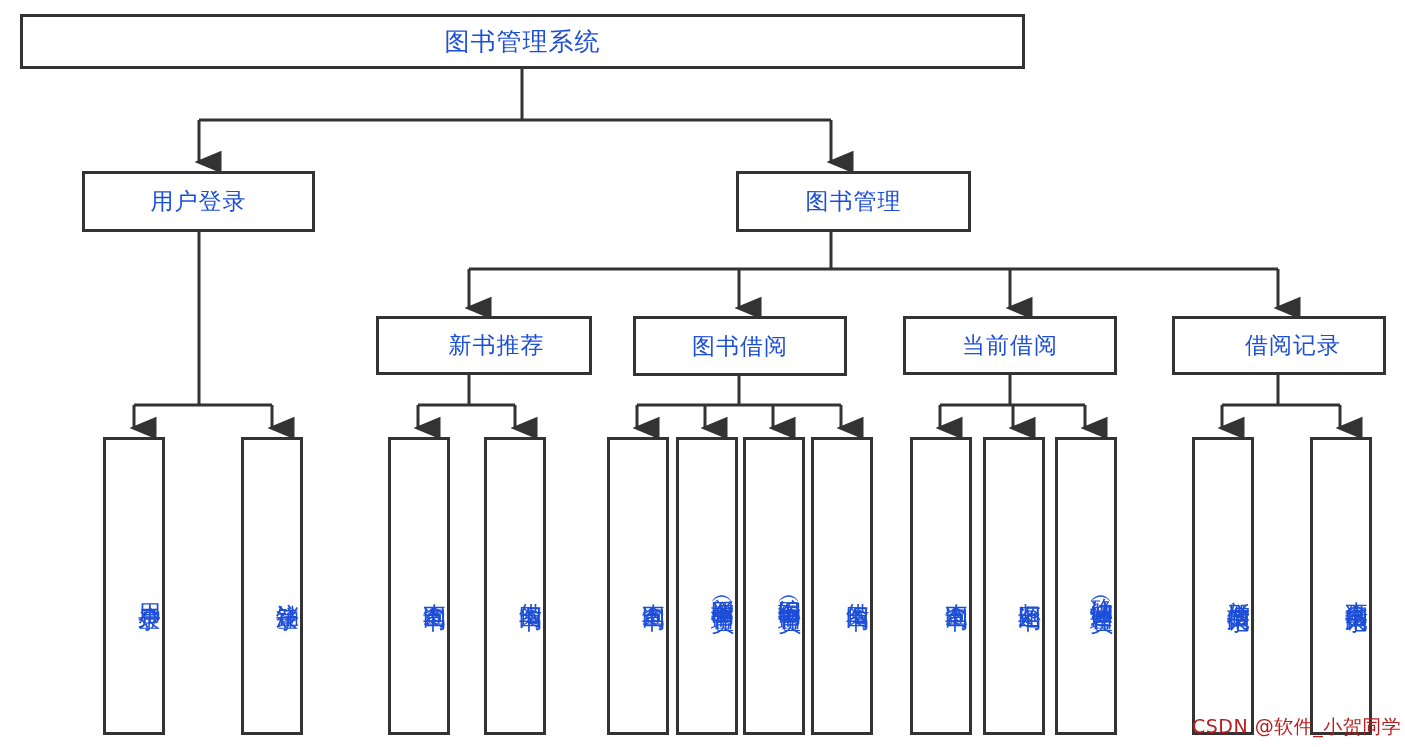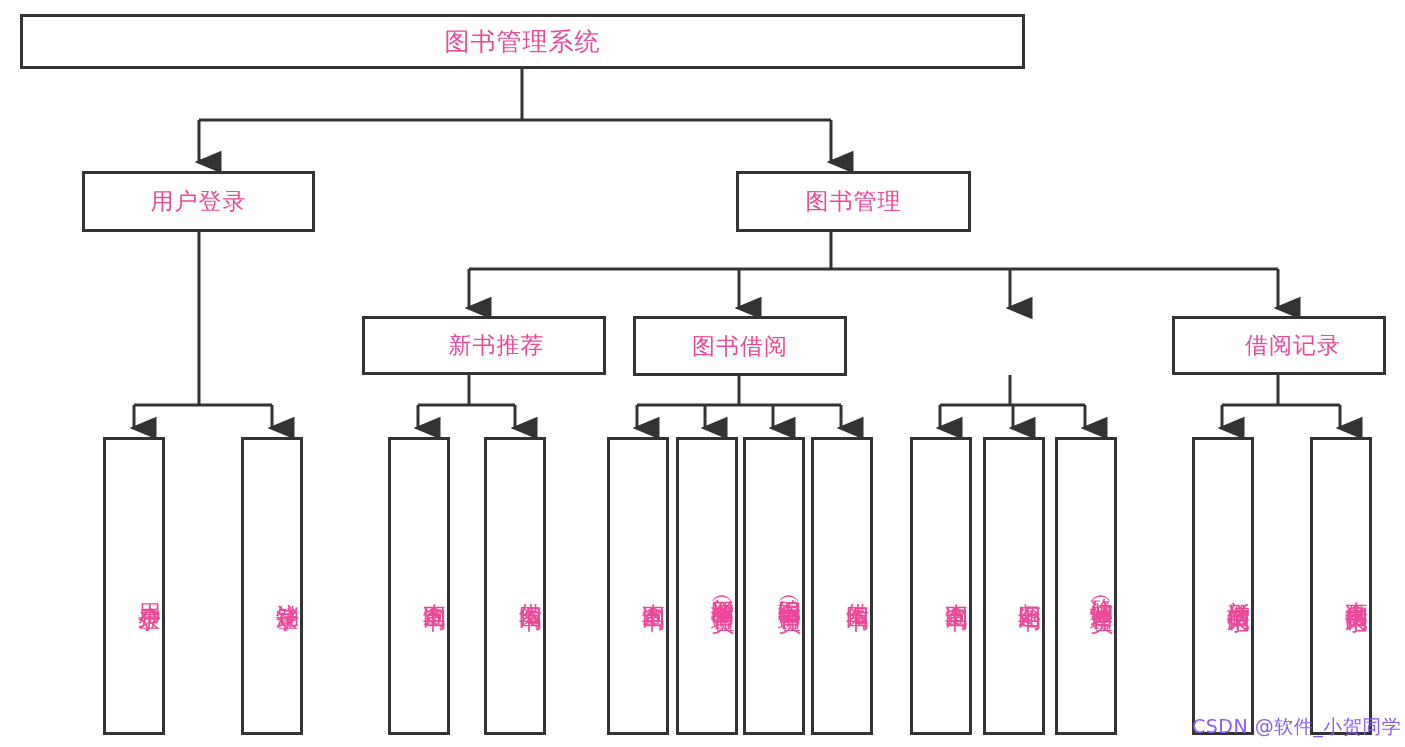--- a/index.html
+++ b/index.html
@@ -27,21 +27,21 @@
     pointer-events: none;
   }
   .node {
     position: absolute;
     box-sizing: border-box;
     border: 3px solid #333333;
     background: #ffffff;
     display: flex;
     align-items: center;
     justify-content: center;
-    color: #ec4899;
+    color: #1d4ed8;
   }
   .node.horiz {
     font-size: 23px;
     letter-spacing: 1px;
   }
   .node.vert {
     writing-mode: vertical-rl;
     text-orientation: upright;
     font-size: 23px;
     letter-spacing: 2px;
@@ -131,22 +131,23 @@
       <path d="M 1222 405 L 1222 428" marker-end="url(#arrow)"></path>
       <path d="M 1340 405 L 1340 428" marker-end="url(#arrow)"></path>
     </g>
   </svg>
 
   <div class="node horiz" id="title-node" style="left: 20px; top: 14px; width: 1005px; height: 55px;">图书管理系统</div>
 
   <div class="node horiz" style="left: 82px; top: 171px; width: 233px; height: 61px;">用户登录</div>
   <div class="node horiz" style="left: 711px; top: 171px; width: 235px; height: 61px; margin-left: 25px;">图书管理</div>
 
-  <div class="node horiz" style="left: 362px; top: 316px; width: 244px; height: 59px; padding-left: 25px;">新书推荐</div>
+  <div class="node horiz" style="left: 376px; top: 316px; width: 216px; height: 59px; padding-left: 25px;">新书推荐</div>
   <div class="node horiz" style="left: 633px; top: 316px; width: 214px; height: 60px;">图书借阅</div>
+  <div class="node horiz" style="left: 903px; top: 316px; width: 214px; height: 59px;">当前借阅</div>
   <div class="node horiz" style="left: 1172px; top: 316px; width: 214px; height: 59px; padding-left: 28px;">借阅记录</div>
 
   <div class="node vert" style="left: 103px; top: 437px; width: 62px; height: 298px;">
     <span class="vlabel">用户登录</span>
   </div>
   <div class="node vert" style="left: 241px; top: 437px; width: 62px; height: 298px;">
     <span class="vlabel">注销登录</span>
   </div>
   <div class="node vert" style="left: 388px; top: 437px; width: 62px; height: 298px;">
     <span class="vlabel">查询图书</span>
@@ -175,15 +176,15 @@
   <div class="node vert" style="left: 1055px; top: 437px; width: 62px; height: 298px;">
     <span class="vlabel">确认归还（管理员）</span>
   </div>
   <div class="node vert" style="left: 1192px; top: 437px; width: 62px; height: 298px;">
     <span class="vlabel">新增借阅记录</span>
   </div>
   <div class="node vert" style="left: 1310px; top: 437px; width: 62px; height: 298px;">
     <span class="vlabel">查询借阅记录</span>
   </div>
 
-  <div class="watermark" style="left: 1192px; top: 714px; color: #8b5cf6;">CSDN @软件_小贺同学</div>
+  <div class="watermark" style="left: 1192px; top: 714px; color: #b91c1c;">CSDN @软件_小贺同学</div>
 
 </div>
 
 </body></html>

